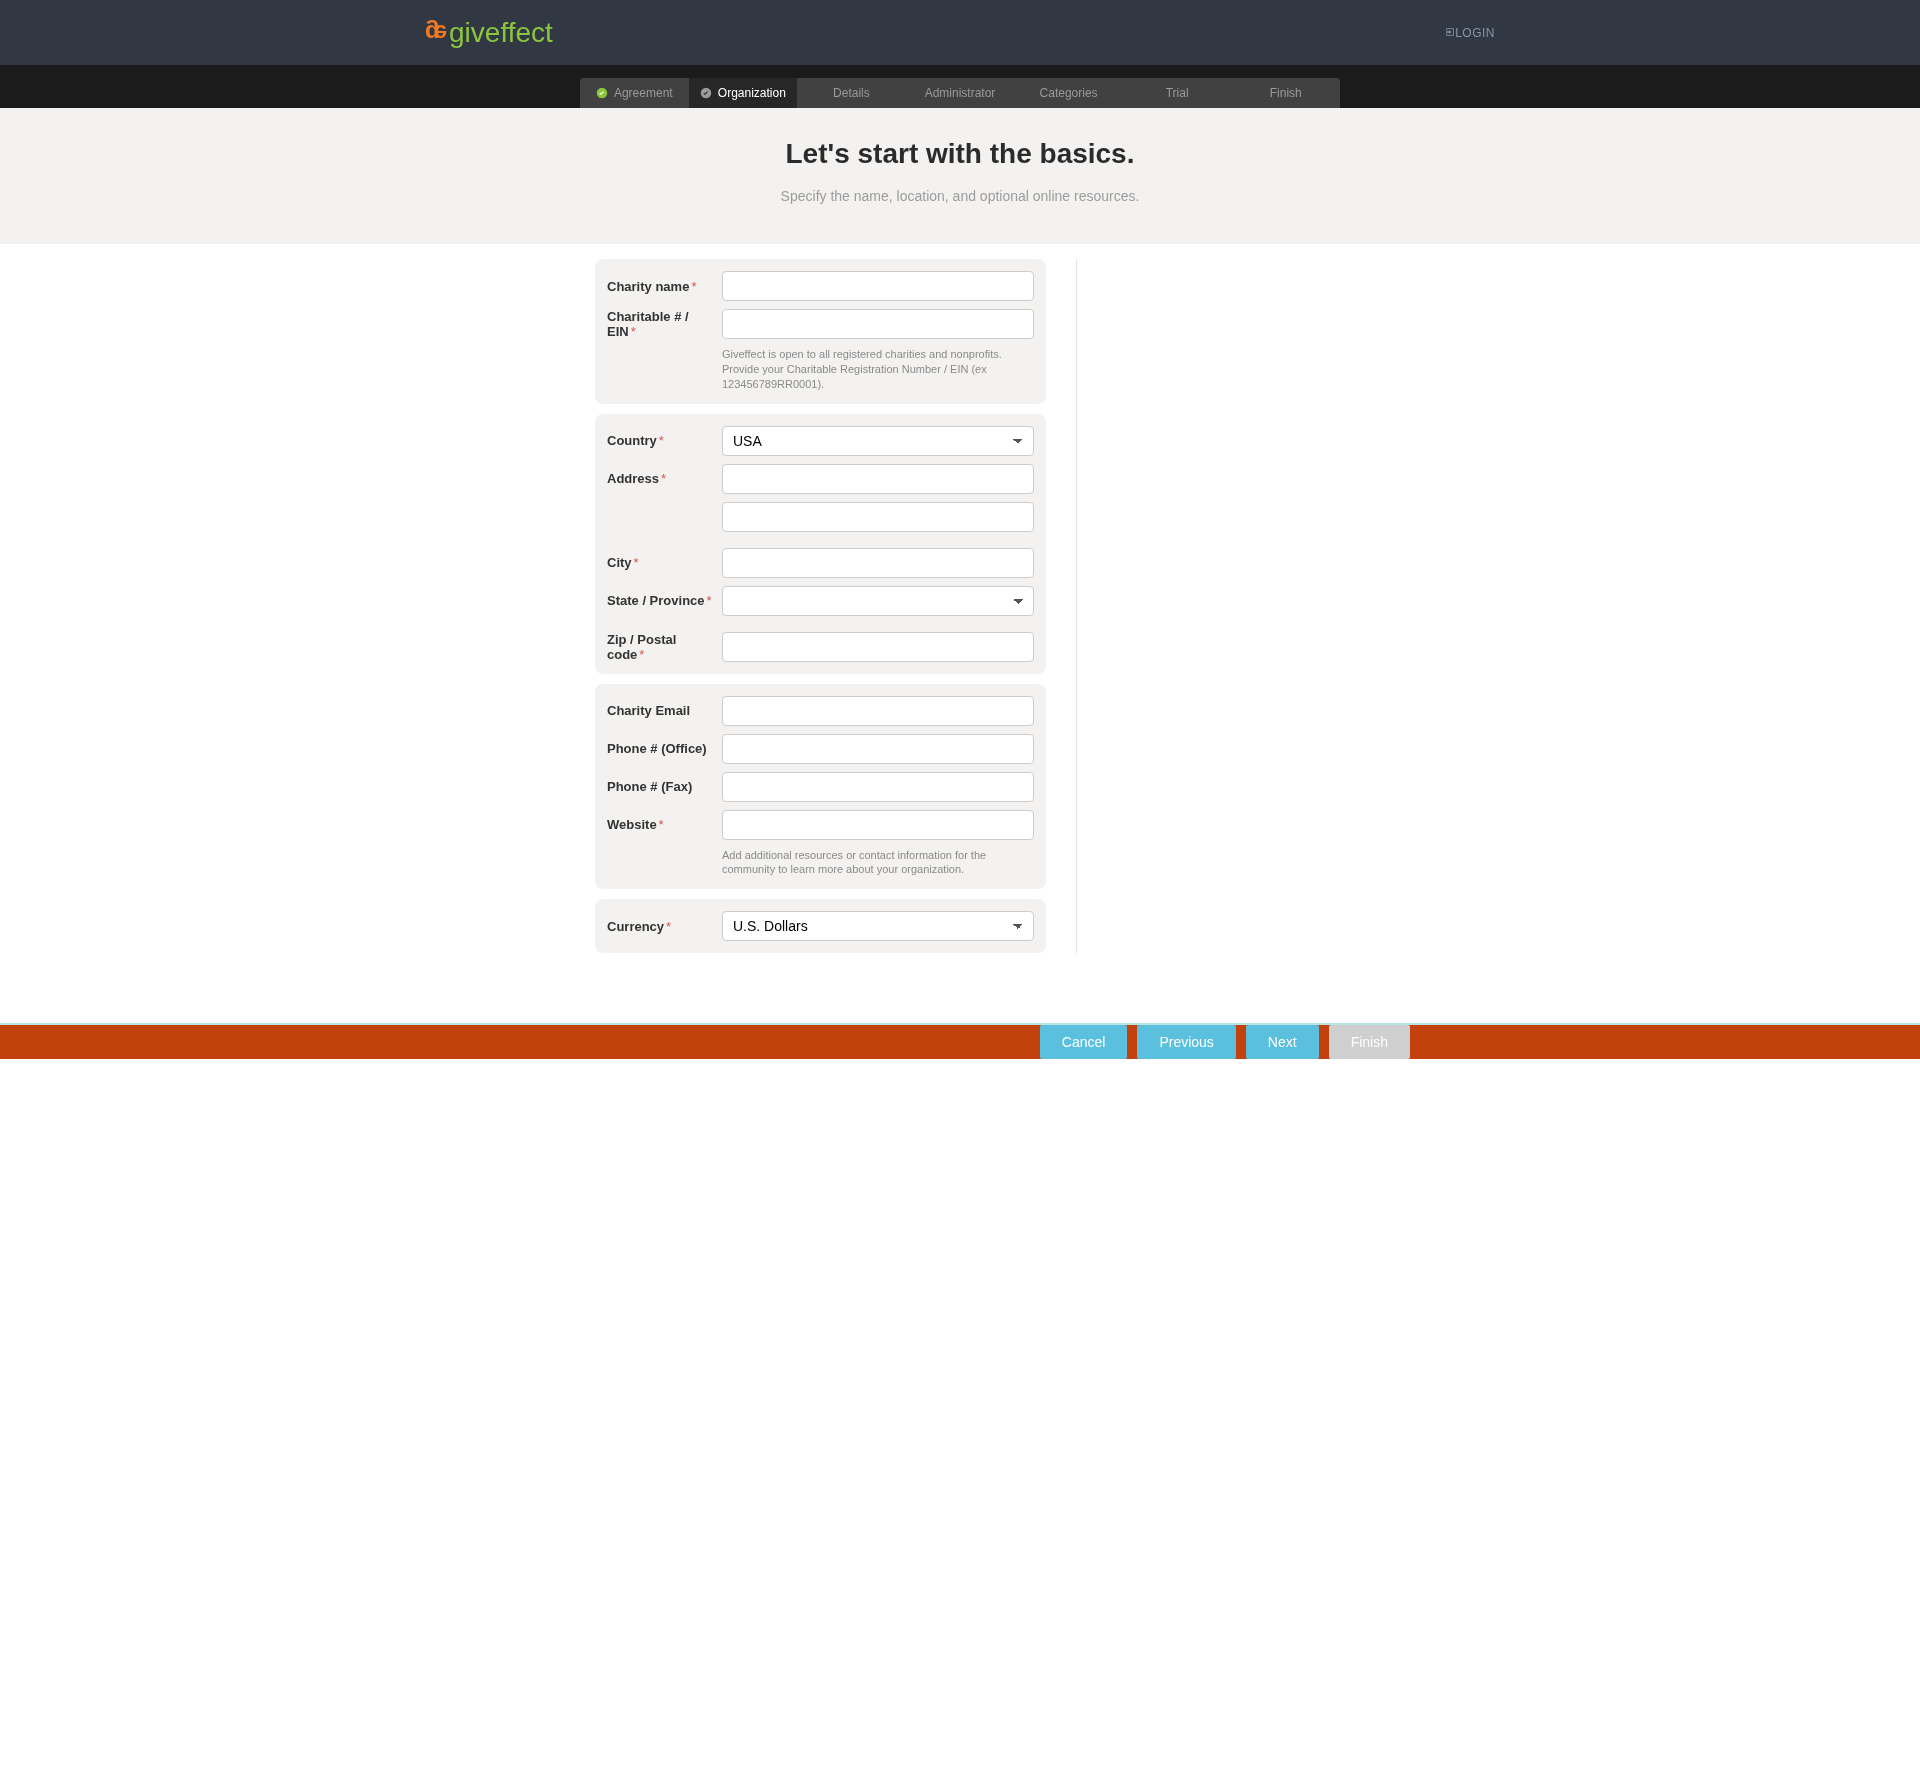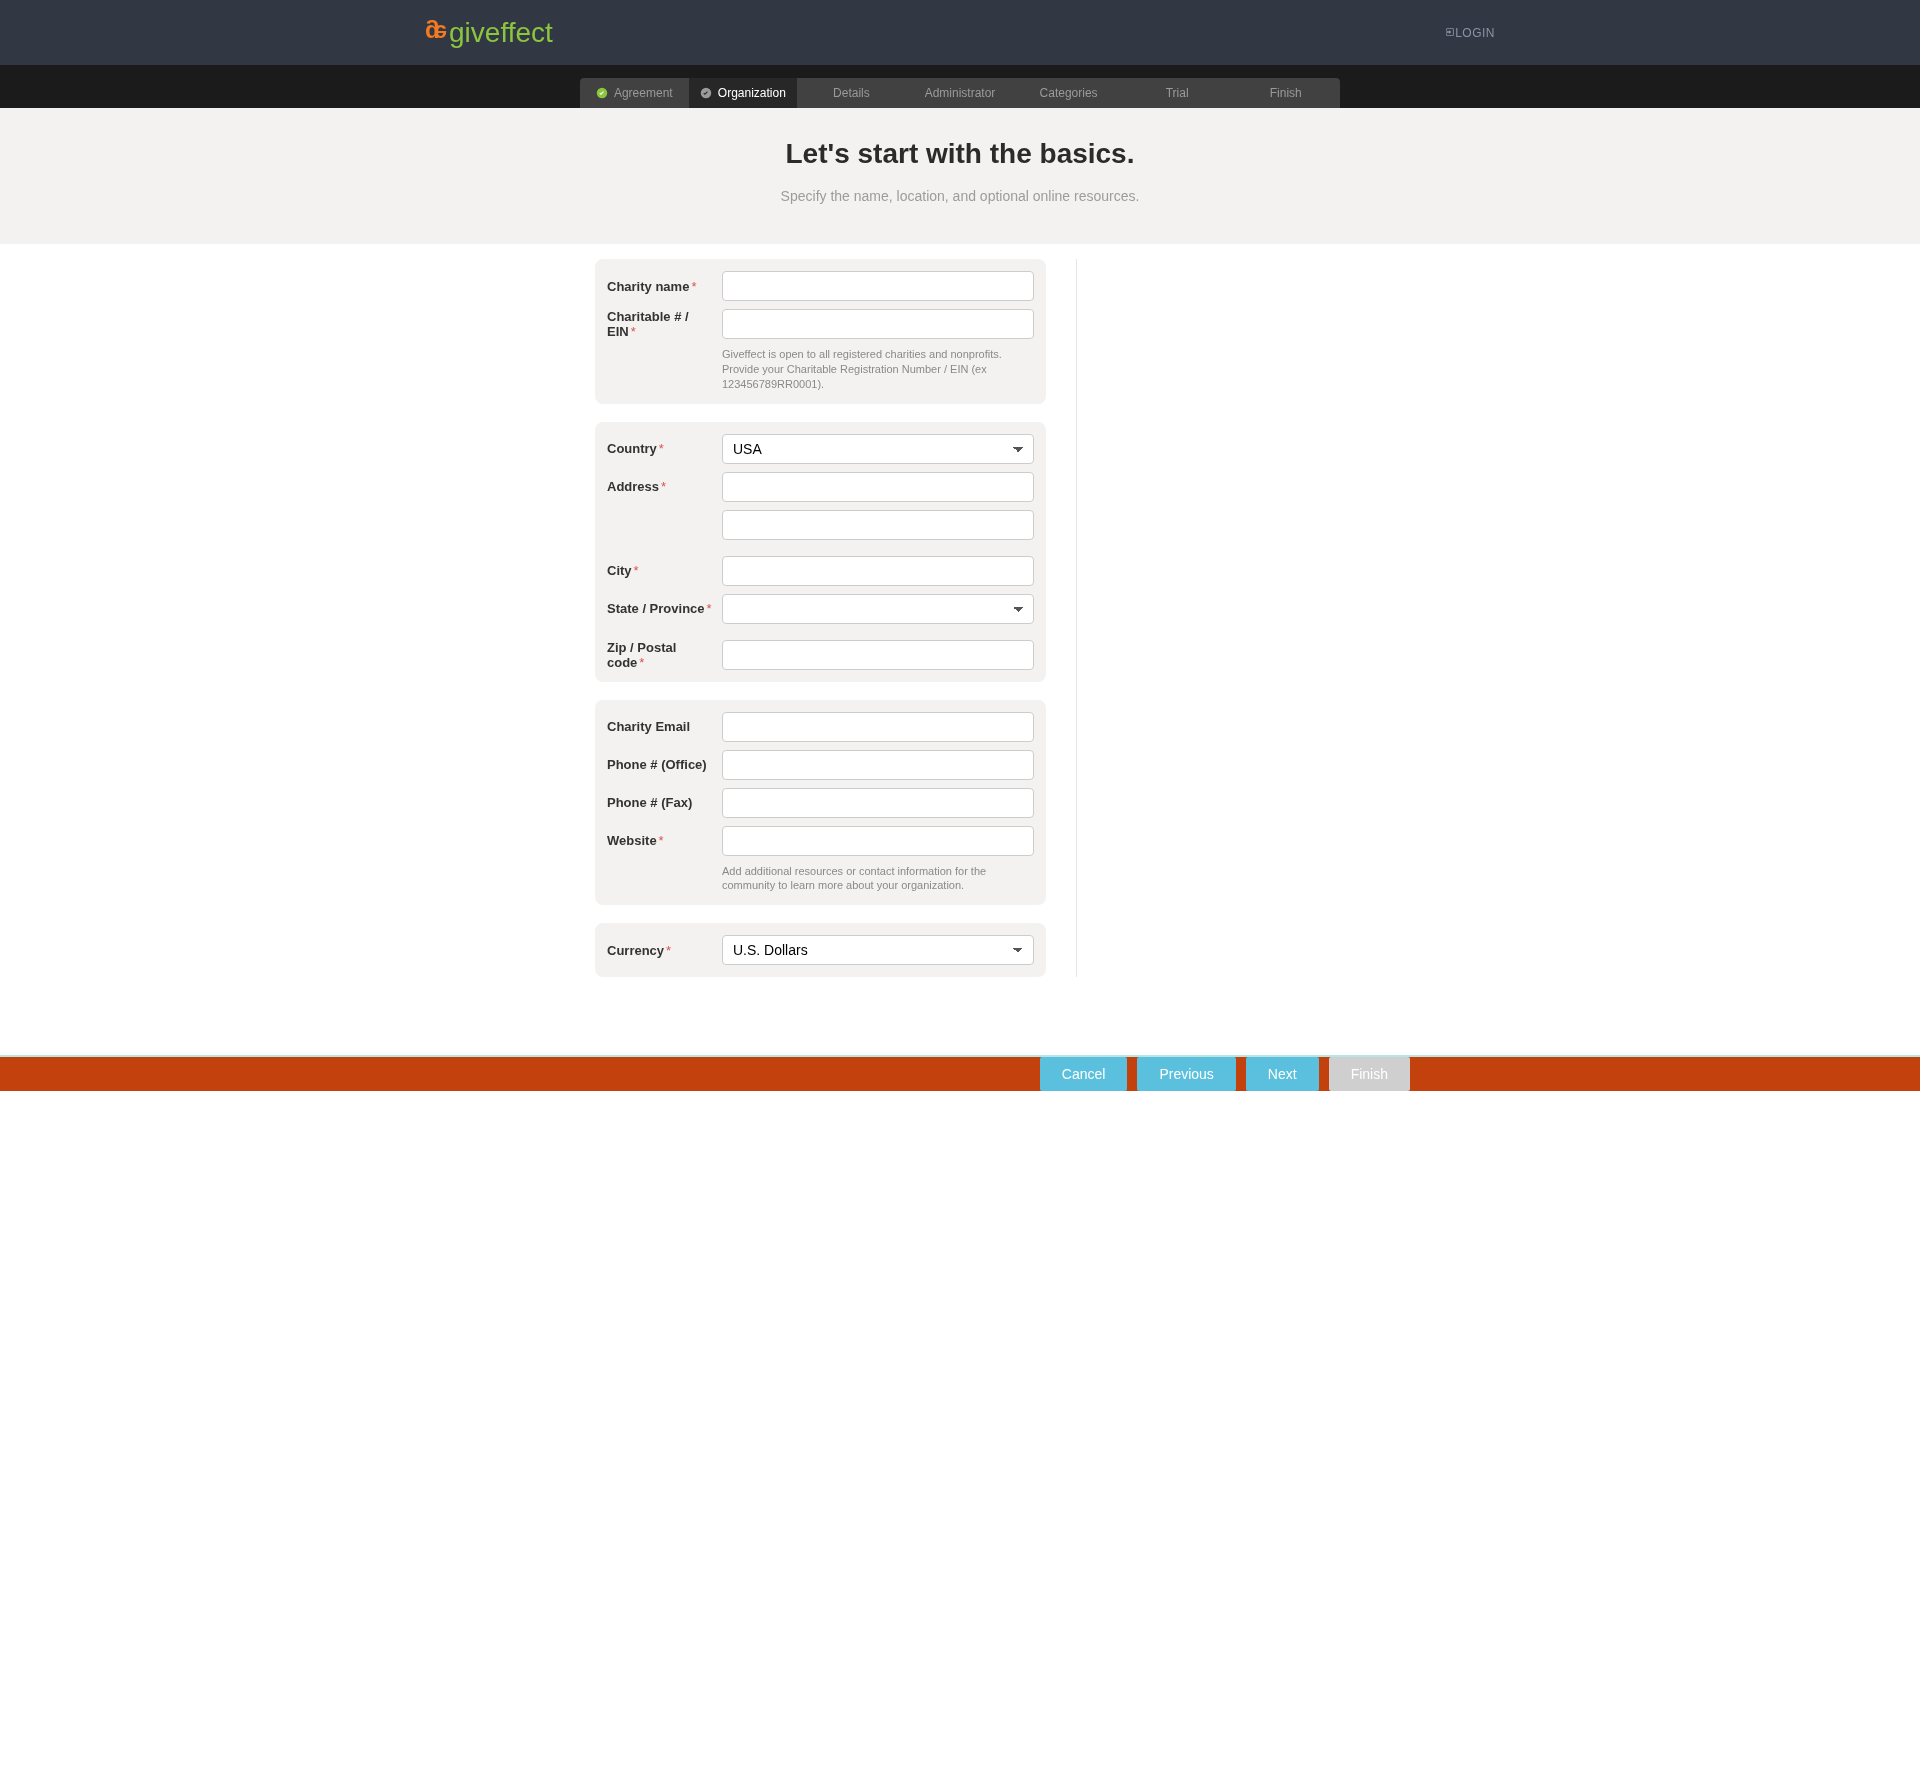--- a/index.html
+++ b/index.html
@@ -106,21 +106,21 @@
 }
 .left-col {
   width: 66%;
   border-right: 1px solid #e5e5e5;
   padding-right: 30px;
 }
 .panel {
   background: #f3f2f0;
   border-radius: 8px;
   padding: 12px;
-  margin-bottom: 18px;
+  margin-bottom: 10px;
 }
 .form-row {
   display: flex;
   align-items: center;
   margin-bottom: 8px;
 }
 .form-row:last-of-type { margin-bottom: 0; }
 .form-label {
   width: 115px;
   font-weight: 700;

